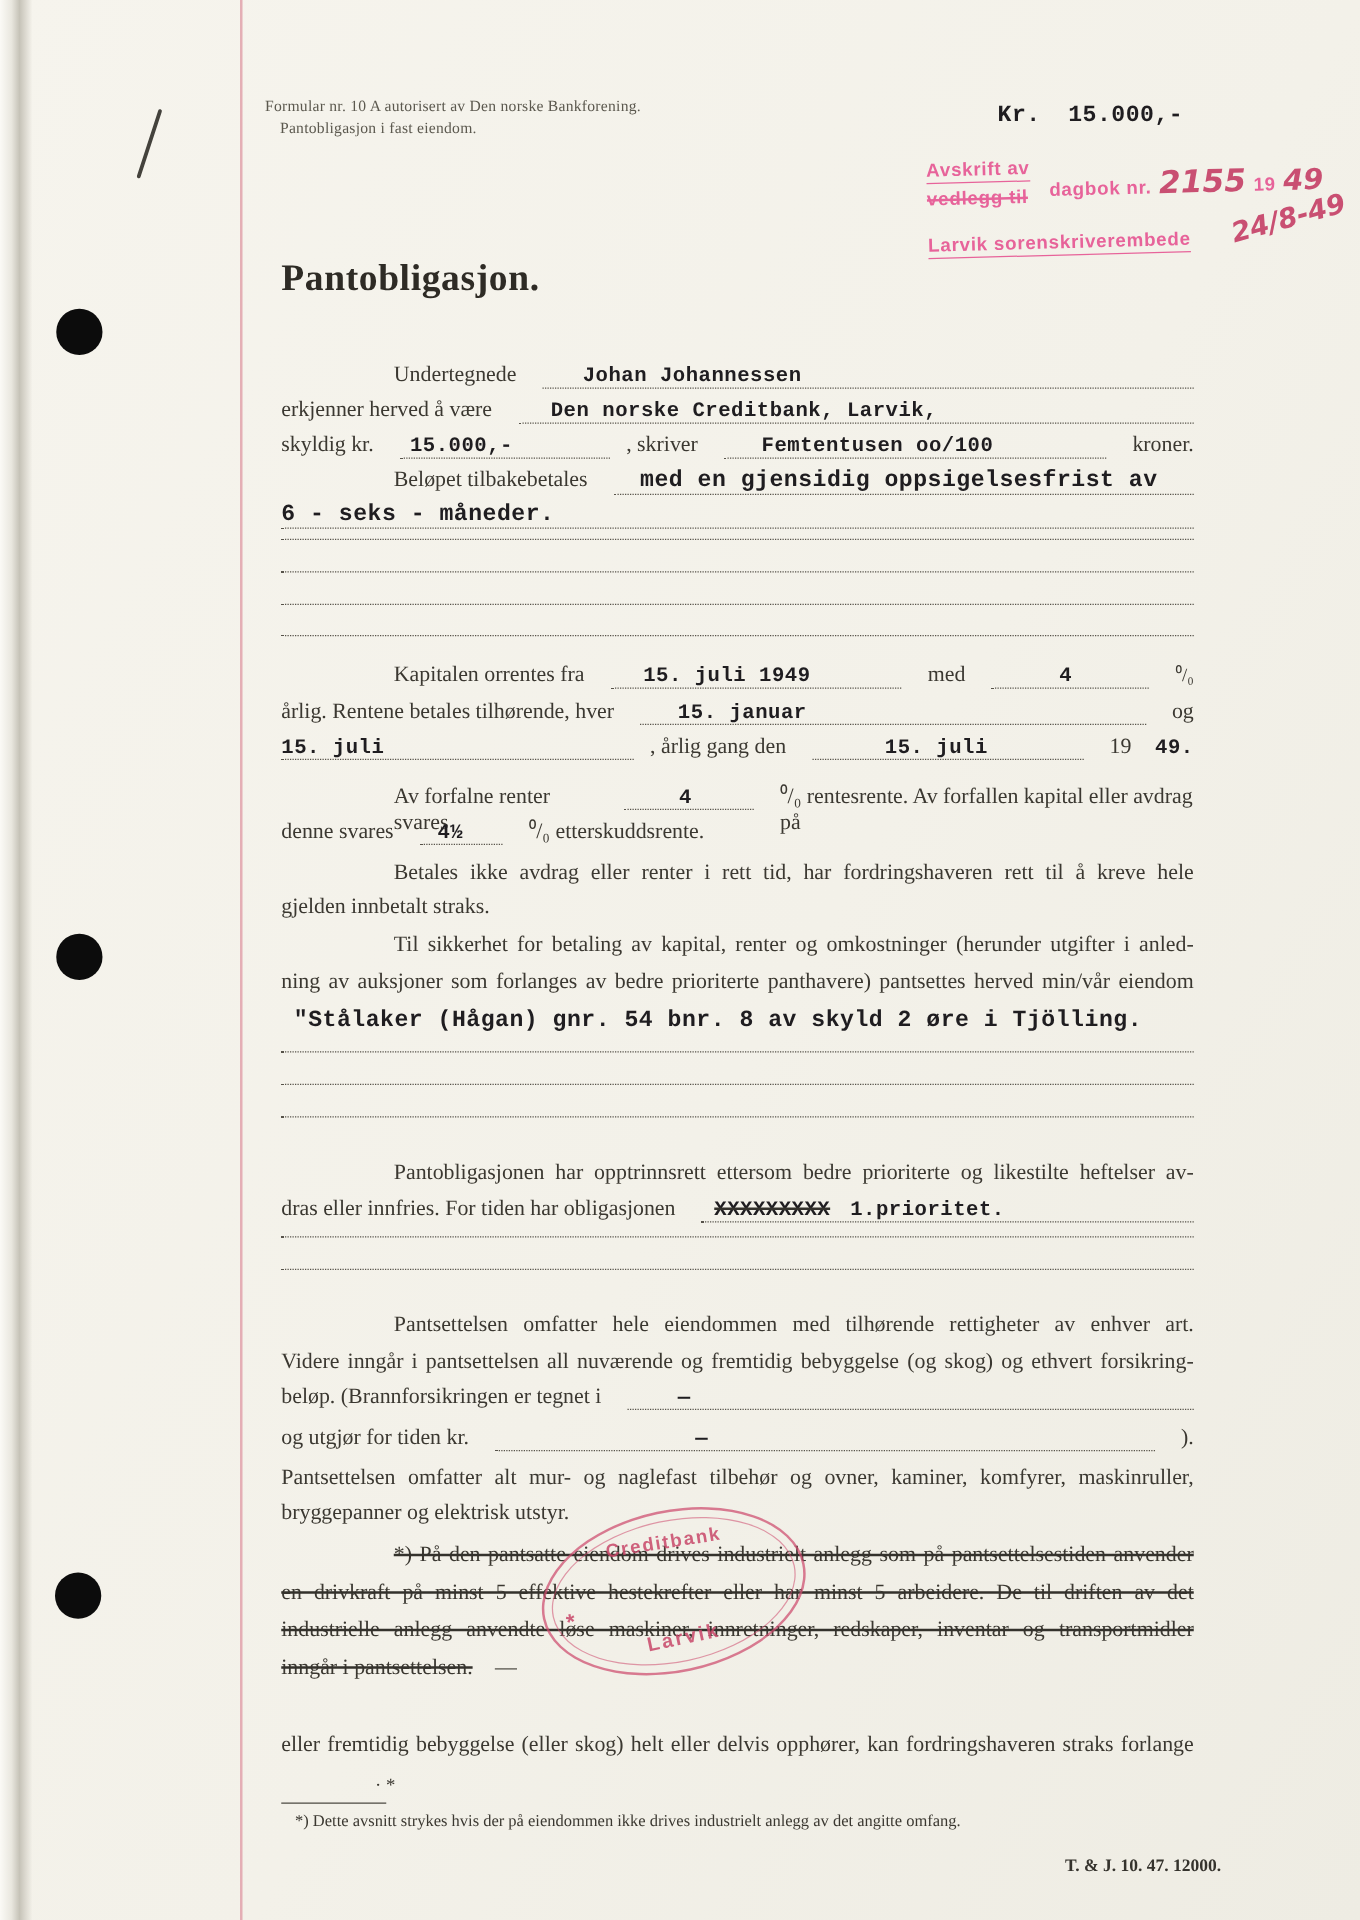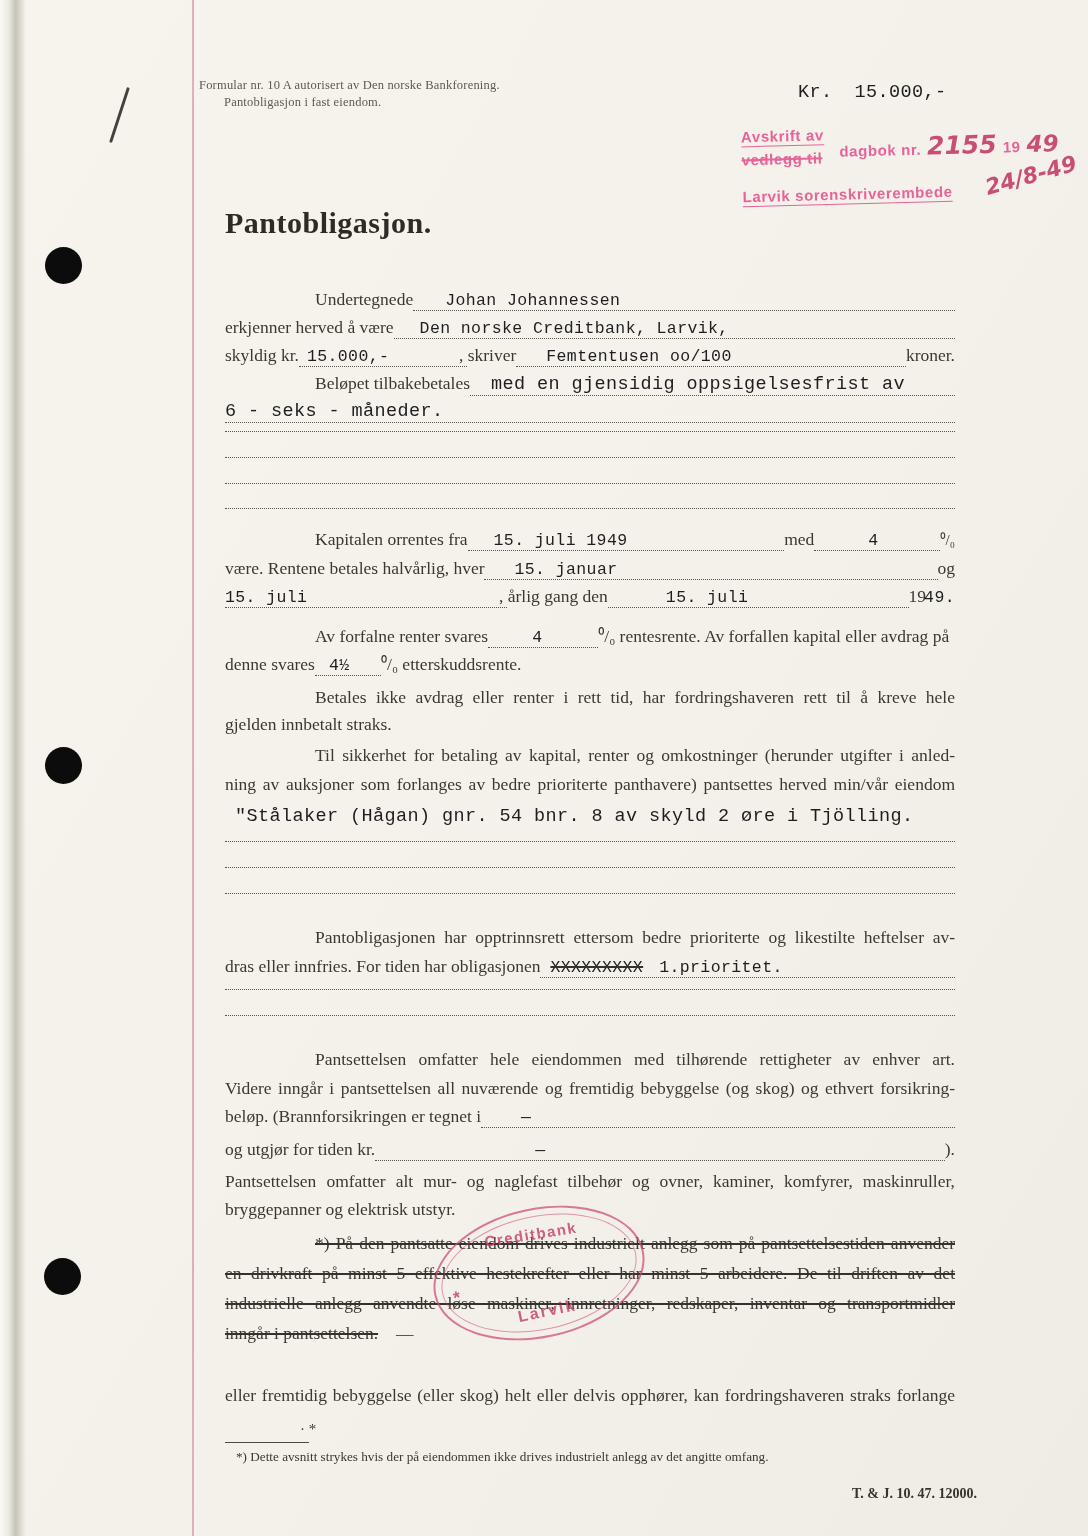--- a/index.html
+++ b/index.html
@@ -8,29 +8,29 @@
   body{font-family:"Liberation Serif",serif}
   .page{position:relative;width:1088px;height:1536px;margin:0 auto;overflow:hidden;
         background:linear-gradient(120deg,#f6f4ed 0%,#f3f1e9 55%,#eeece3 100%);color:#3b3831}
   .edge{position:absolute;left:0;top:0;bottom:0;width:26px;
         background:linear-gradient(90deg,#fbfaf6 0%,#e9e7df 35%,#c6c3b8 60%,#dedbd2 80%,rgba(244,242,234,0) 100%)}
   .margin-line{position:absolute;left:192px;top:0;bottom:0;width:2px;background:var(--margin);opacity:.85}
   .hole{position:absolute;width:37px;height:37px;border-radius:50%;background:#0c0c0c}
   .abs{position:absolute}
   .print{font-family:"Liberation Serif",serif;font-size:17.5px;color:#3b3831}
   .small{font-size:12.5px;color:#5c594f;letter-spacing:.2px}
-  .type{font-family:"Liberation Mono","DejaVu Sans Mono",monospace;font-weight:400;font-size:16.5px;
+  .type{font-family:"Liberation Mono","DejaVu Sans Mono",monospace;font-weight:700;font-size:16.5px;
         color:#1f1d20;letter-spacing:.4px;white-space:nowrap}
   .type-lg{font-size:18.5px}
   .hand{font-family:"DejaVu Sans",sans-serif;font-style:italic;font-weight:700;color:var(--hand);white-space:nowrap}
   .pink{font-family:"Liberation Sans",sans-serif;font-weight:700;color:var(--pink);letter-spacing:.6px;
         font-size:15px;white-space:nowrap}
   .u-pink{border-bottom:1.5px solid var(--pink);padding-bottom:1px}
   .s-pink{text-decoration:line-through;text-decoration-thickness:2px}
-  .row{position:absolute;left:225px;width:730px;display:flex;align-items:baseline;column-gap:0}
+  .row{position:absolute;left:225px;width:730px;display:flex;align-items:baseline;column-gap:21px}
   .rind{padding-left:90px}
   .line{position:absolute;left:225px;width:730px;font-size:17.5px}
   .jl{text-align:justify;text-align-last:justify}
   .ind{text-indent:90px}
   .fill{border-bottom:1.6px dotted #57534a;min-height:20px;white-space:nowrap}
   .grow{flex:1 1 auto}
   .rule{position:absolute;left:225px;width:730px;height:0;border-bottom:1.6px dotted #57534a}
   .struck{text-decoration:line-through;text-decoration-thickness:1.6px;text-decoration-color:#34322c}
   .tight{margin-left:-8px}
   .pct{font-size:15px}
@@ -54,21 +54,21 @@
 
   <div class="edge"></div>
   <div class="margin-line"></div>
 
   <div class="hole" style="left:45px;top:247px"></div>
   <div class="hole" style="left:45px;top:747px"></div>
   <div class="hole" style="left:44px;top:1258px"></div>
 
   <div class="pen-mark"></div>
 
-  <div class="abs print small" style="left:199px;top:78px">Formular nr. 10 A autorisert av Den norske Bankforening.</div>
+  <div class="abs print small" style="left:212px;top:78px">Formular nr. 10 A autorisert av Den norske Bankforening.</div>
   <div class="abs print small" style="left:224px;top:95px">Pantobligasjon i fast eiendom.</div>
 
   <div class="abs" style="left:798px;top:82px;display:flex;column-gap:22px;align-items:baseline">
     <span class="type type-lg">Kr.</span>
     <span class="type type-lg">15.000,-</span>
   </div>
 
   <div class="abs" style="left:742px;top:124px;width:334px;height:100px;transform:rotate(-1.5deg)">
     <span class="abs pink u-pink" style="left:0;top:0">Avskrift av</span>
     <span class="abs pink s-pink" style="left:0;top:23px">vedlegg til</span>
@@ -118,21 +118,21 @@
 
   <div class="row print rind" style="top:529px">
     <span>Kapitalen orrentes fra</span>
     <span class="fill grow"><span class="type" style="margin-left:26px">15. juli 1949</span></span>
     <span>med</span>
     <span class="fill" style="width:126px"><span class="type" style="margin-left:54px">4</span></span>
     <span class="pct">⁰/₀</span>
   </div>
 
   <div class="row print" style="top:558px">
-    <span>være.  Rentene betales halvårlig, hver</span>
+    <span>årlig.  Rentene betales tilhørende, hver</span>
     <span class="fill grow"><span class="type" style="margin-left:30px">15. januar</span></span>
     <span>og</span>
   </div>
 
   <div class="row print" style="top:586px">
     <span class="fill" style="width:282px"><span class="type">15. juli</span></span>
     <span class="tight">, årlig gang den</span>
     <span class="fill grow"><span class="type" style="margin-left:58px">15. juli</span></span>
     <span>19</span>
     <span class="type tight" style="margin-left:-2px">49.</span>

